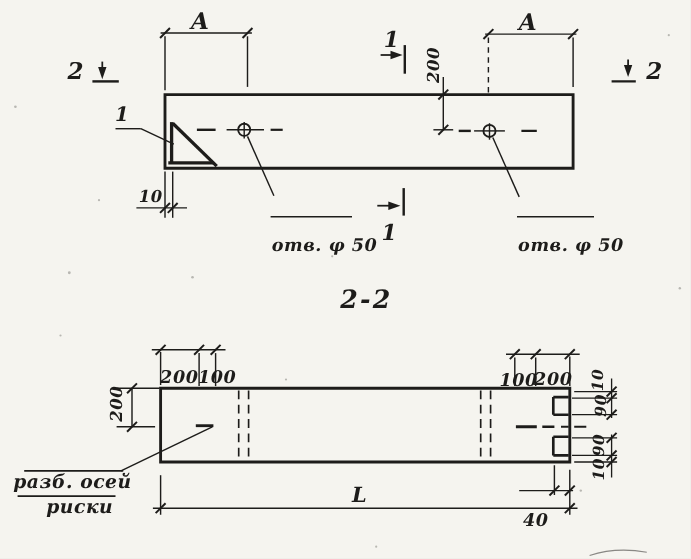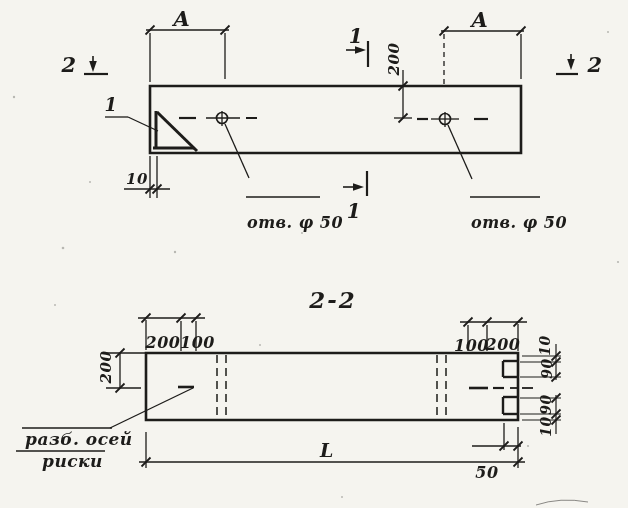--- a/index.html
+++ b/index.html
@@ -10,21 +10,21 @@
     font-family:"DejaVu Serif", serif; color:var(--ink);
   }
   svg.linework { position:absolute; left:0; top:0; color:var(--ink); }
   .lbl {
     position:absolute; font-style:italic; font-weight:600;
     color:var(--ink); line-height:1; white-space:nowrap;
     text-align:center; letter-spacing:0.5px;
   }
   .rot { transform:rotate(-90deg); }
   .f21 { font-size:21px; } .f20 { font-size:20px; } .f18 { font-size:18px; }
-  .f16 { font-size:16px;margin-top:36px; } .f15 { font-size:15px; } .f23 { font-size:23px;margin-top:27px; }
+  .f16 { font-size:16px;margin-top:36px; } .f15 { font-size:15px; } .f23 { font-size:23px; }
   .f17 { font-size:17px; } .f19 { font-size:19px; }
 </style>
 </head>
 <body>
 
 <div class="canvas">
 
   <svg class="linework" width="628" height="508" viewBox="0 0 628 508" fill="none" stroke="currentColor" stroke-linecap="butt">
 
     <g stroke="none" fill="#6f6e69" opacity="0.45">
@@ -254,18 +254,18 @@
   <div class="lbl f23" style="left:305px; top:261px; width:56px; letter-spacing:2px;">2-2</div>
   <div class="lbl f16" style="left:145px; top:299px; width:36px;">200</div>
   <div class="lbl f16" style="left:180px; top:299px; width:30px;">100</div>
   <div class="lbl f16" style="left:454px; top:302px; width:30px;">100</div>
   <div class="lbl f16" style="left:485px; top:301px; width:36px;">200</div>
   <div class="lbl f15 rot" style="left:90px; top:359px; width:34px; height:16px;">200</div>
   <div class="lbl f14 rot" style="left:528px; top:338px; width:34px; height:15px; font-size:14px;">10</div>
   <div class="lbl f14 rot" style="left:530px; top:361px; width:34px; height:15px; font-size:14px;">90</div>
   <div class="lbl f14 rot" style="left:529px; top:397px; width:34px; height:15px; font-size:14px;">90</div>
   <div class="lbl f14 rot" style="left:529px; top:419px; width:34px; height:15px; font-size:14px;">10</div>
-  <div class="lbl f16" style="left:475px; top:429px; width:24px;">50</div>
+  <div class="lbl f16" style="left:475px; top:429px; width:24px;">40</div>
   <div class="lbl f19" style="left:315px; top:441px; width:24px; font-weight:700;">L</div>
   <div class="lbl f17" style="left:42px; top:409px; width:60px;margin-top:44px;">риски</div>
-  <div class="lbl f17" style="left:25px; top:431px; width:92px;">разб. осей</div>
+  <div class="lbl f17" style="left:12px; top:431px; width:92px;">разб. осей</div>
 
 </div>
 
 </body></html>

